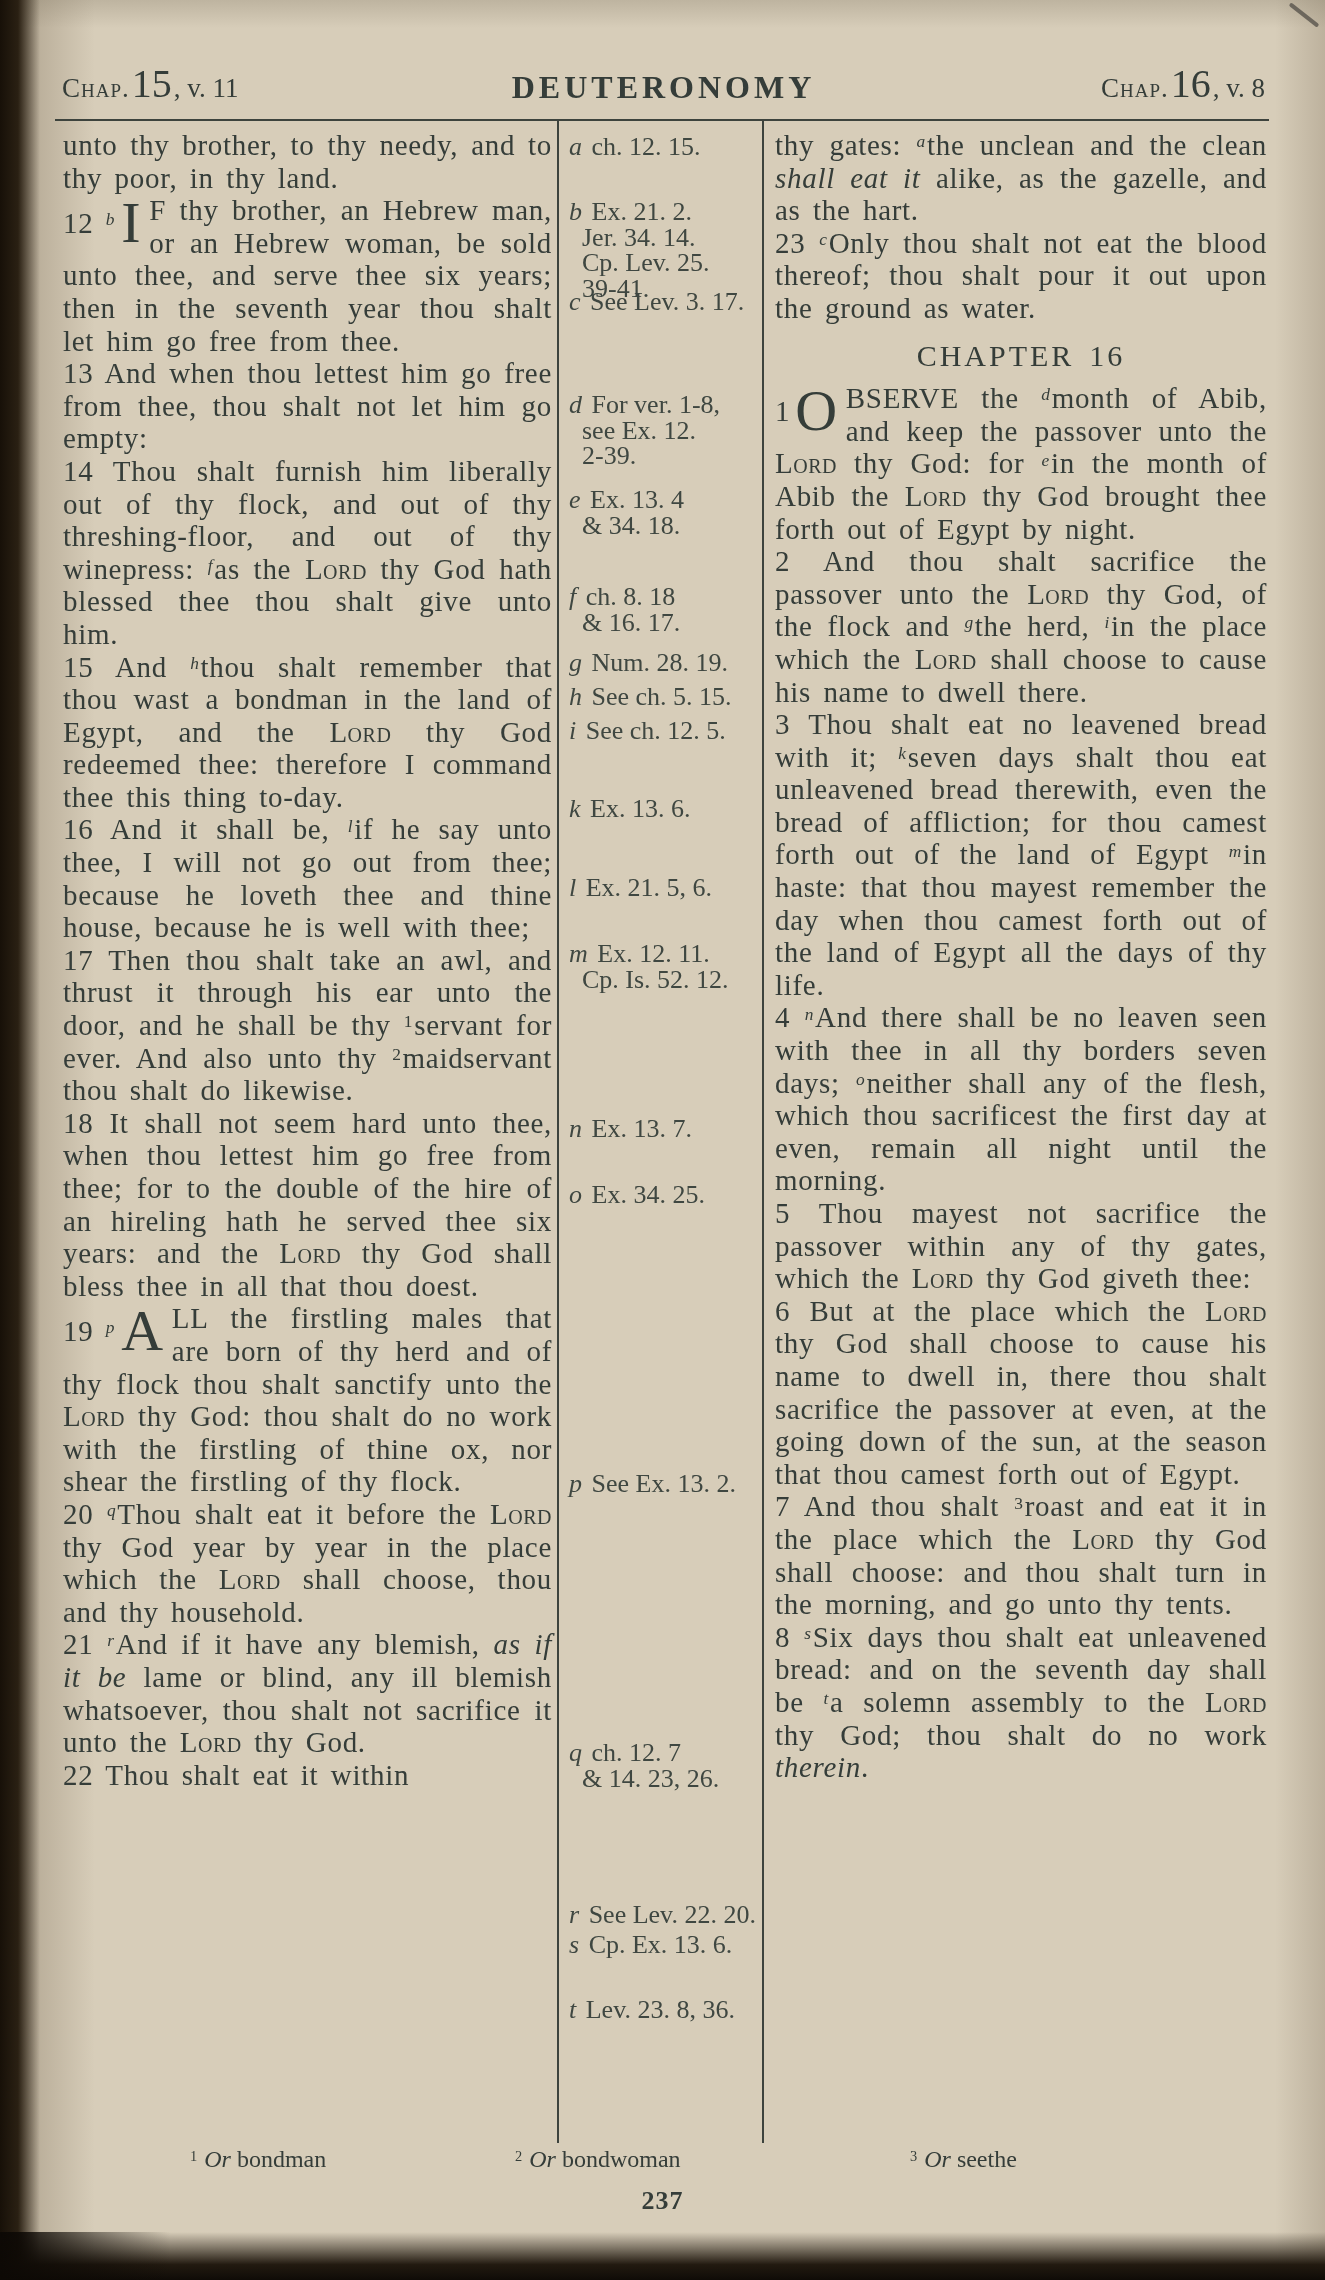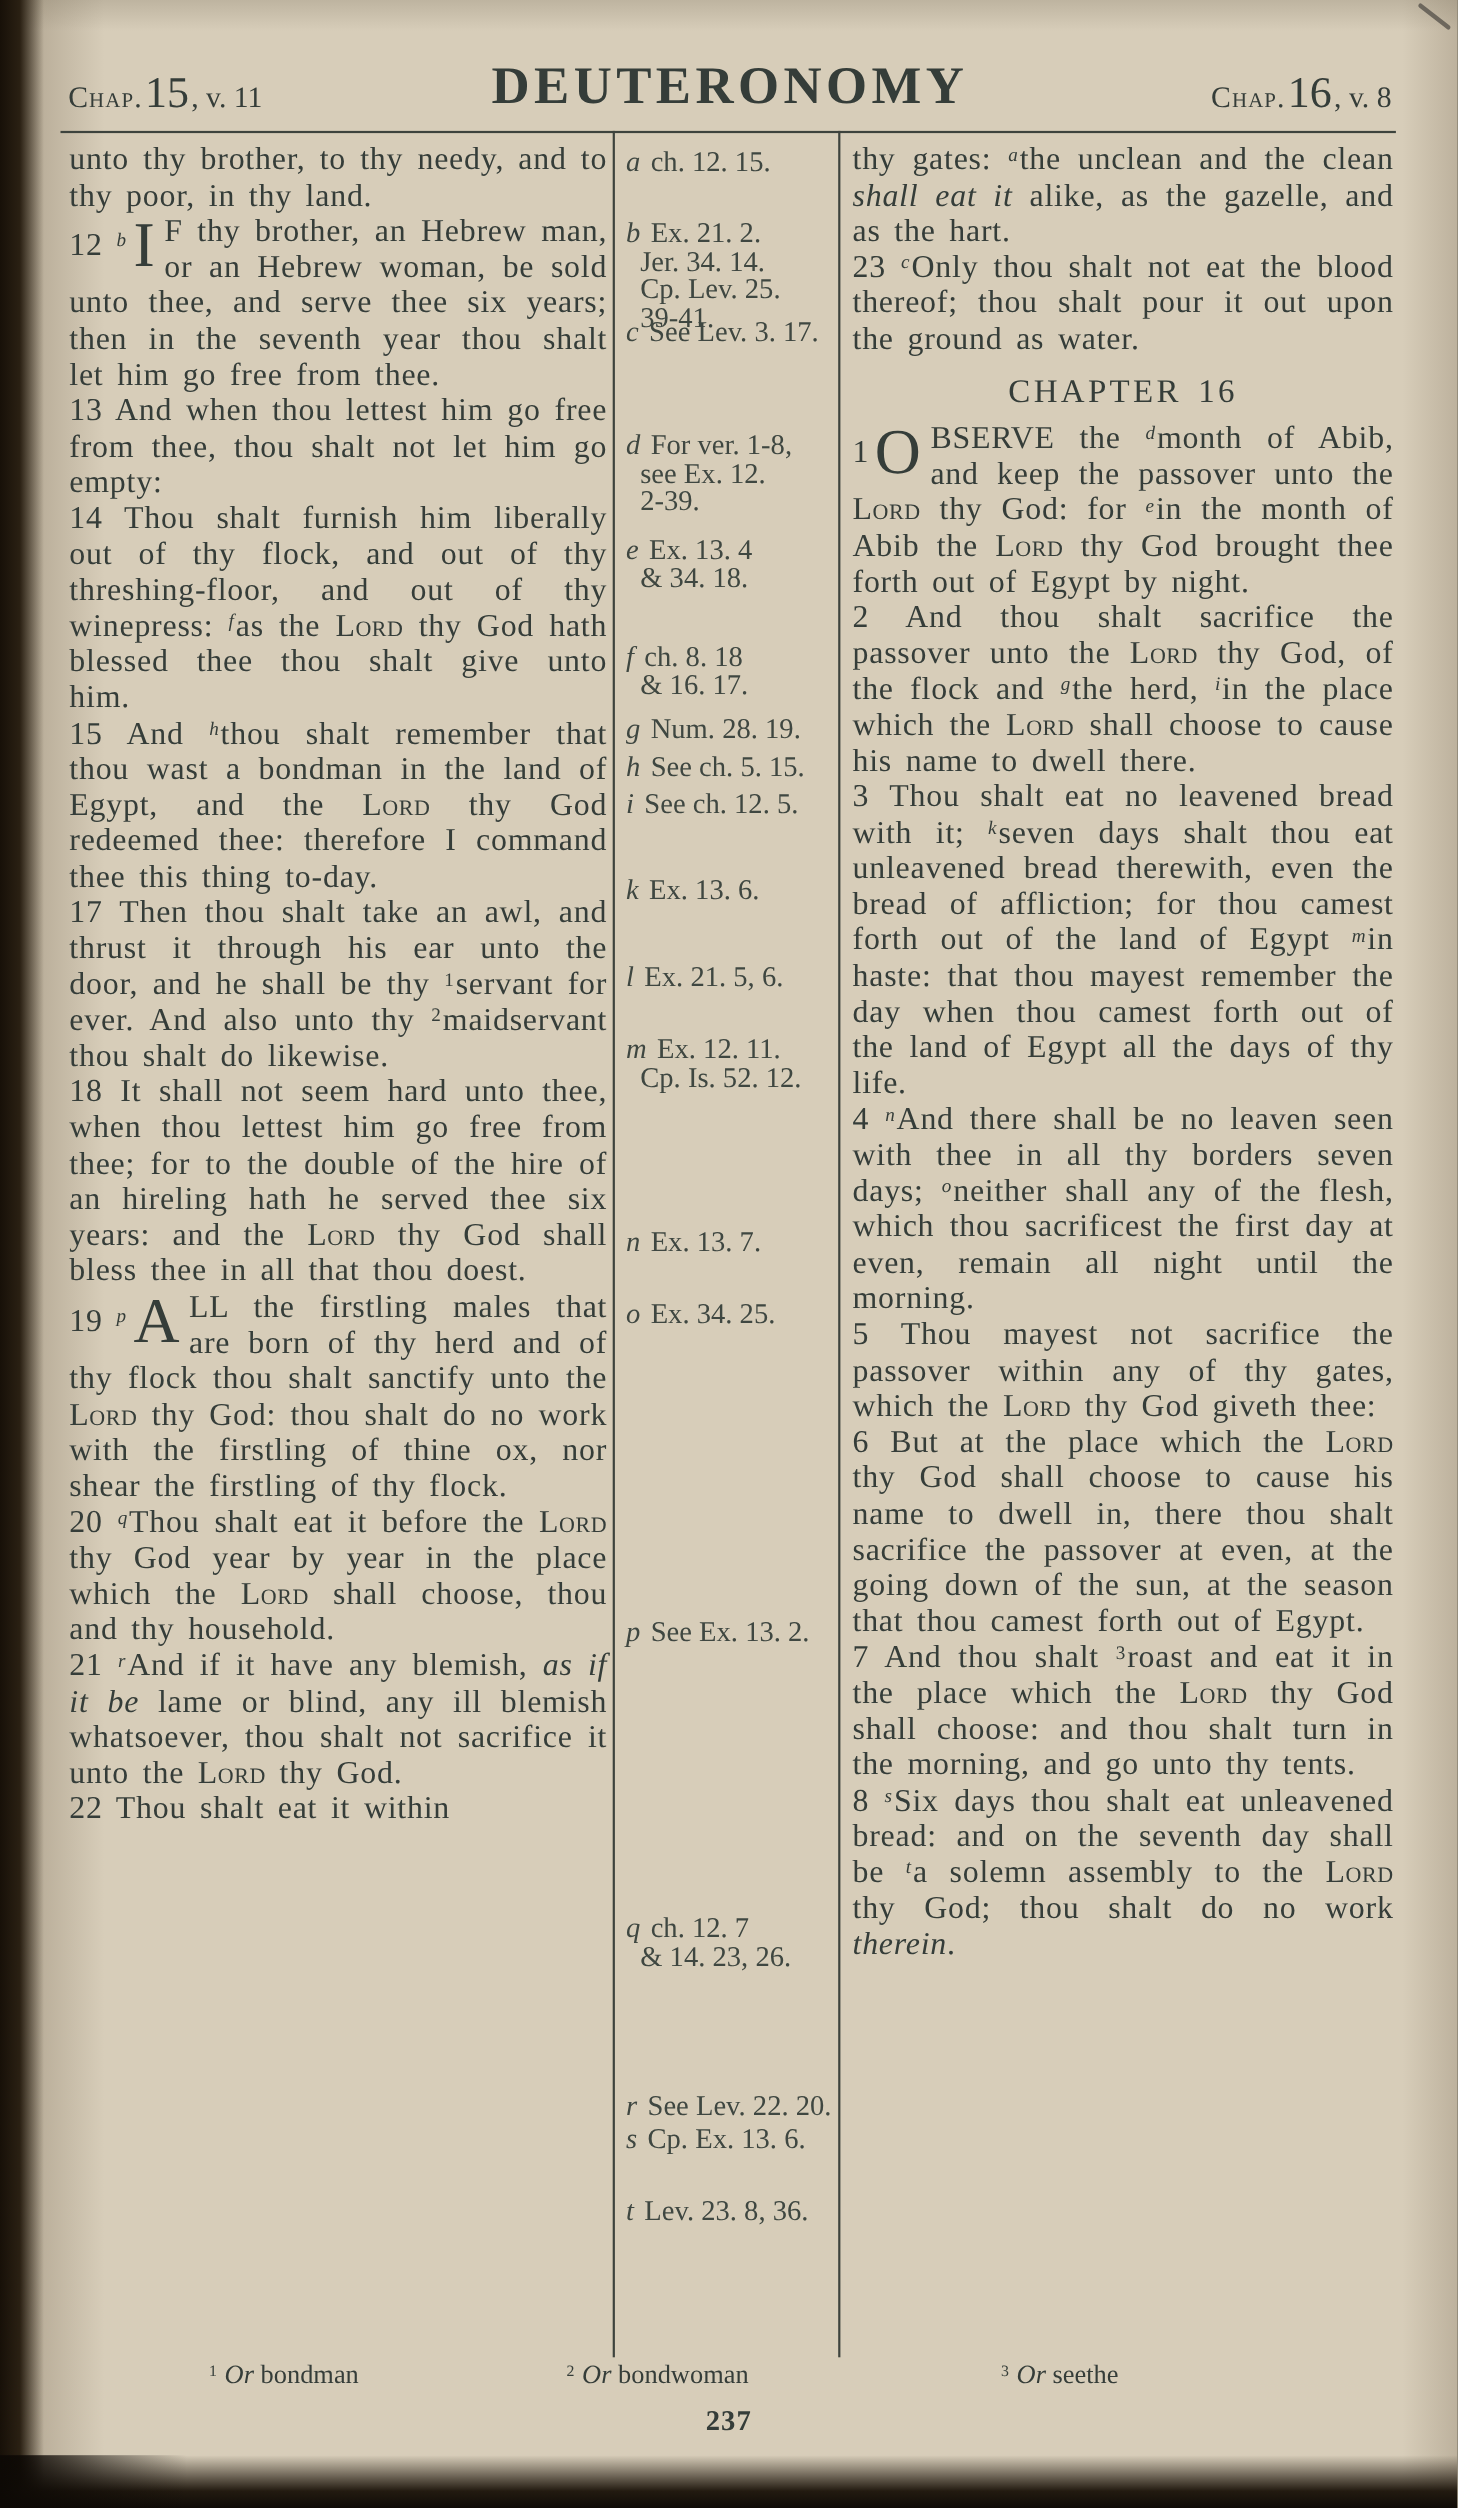--- a/index.html
+++ b/index.html
@@ -20,21 +20,21 @@
     background:linear-gradient(90deg,#0d0905,rgba(13,9,5,0));}
   .pen-mark{position:absolute;left:1286px;top:13px;width:36px;height:4px;background:#514e47;
     transform:rotate(38deg);border-radius:2px;opacity:.75;}
 
   .page-header{position:absolute;left:62px;right:60px;top:40px;height:72px;}
   .running-head{position:absolute;bottom:8px;font-size:27px;white-space:nowrap;}
   .rh-left{left:0;} .rh-right{right:0;}
   .chap-word{font-variant:small-caps;letter-spacing:1px;}
   .chap-num{font-size:40px;line-height:1;margin:0 2px;}
   .book-title{position:absolute;left:50%;transform:translateX(-50%);bottom:6px;
-    font-size:48px;font-weight:bold;letter-spacing:4px;white-space:nowrap;}
+    font-size:32px;font-weight:bold;letter-spacing:4px;white-space:nowrap;}
 
   .header-rule{position:absolute;left:55px;top:119px;width:1214px;height:2px;background:#3d433d;}
   .col-rule{position:absolute;top:119px;width:2px;height:2024px;background:#3d433d;}
   .rule-1{left:557px;} .rule-2{left:762px;}
 
   .text-col{position:absolute;top:129px;font-size:29px;line-height:32.6px;
     text-align:justify;word-spacing:4.5px;letter-spacing:.7px;}
   .left-col{left:63px;width:489px;}
   .right-col{left:775px;width:492px;}
   .text-col p{margin:0;}
@@ -82,20 +82,21 @@
 
   <section class="text-col left-col">
       <p>unto thy brother, to thy needy, and to thy poor, in thy land.</p>
       <p><span class="dcfloat">
           <span class="dclead">12 <sup class="ref">b</sup></span>
           <span class="dc">I</span>
         </span>F thy brother, an Hebrew man, or an Hebrew woman, be sold unto thee, and serve thee six years; then in the seventh year thou shalt let him go free from thee.</p>
       <p>13 And when thou lettest him go free from thee, thou shalt not let him go empty:</p>
       <p>14 Thou shalt furnish him liberally out of thy flock, and out of thy threshing-floor, and out of thy winepress: <sup class="ref">f</sup>as the <span class="sc">Lord</span> thy God hath blessed thee thou shalt give unto him.</p>
       <p>15 And <sup class="ref">h</sup>thou shalt remember that thou wast a bondman in the land of Egypt, and the <span class="sc">Lord</span> thy God redeemed thee: therefore I command thee this thing to-day.</p>
+      <p>16 And it shall be, <sup class="ref">l</sup>if he say unto thee, I will not go out from thee; because he loveth thee and thine house, because he is well with thee;</p>
       <p>17 Then thou shalt take an awl, and thrust it through his ear unto the door, and he shall be thy <sup class="ref fn">1</sup>servant for ever. And also unto thy <sup class="ref fn">2</sup>maidservant thou shalt do likewise.</p>
       <p>18 It shall not seem hard unto thee, when thou lettest him go free from thee; for to the double of the hire of an hireling hath he served thee six years: and the <span class="sc">Lord</span> thy God shall bless thee in all that thou doest.</p>
       <p><span class="dcfloat">
           <span class="dclead">19 <sup class="ref">p</sup></span>
           <span class="dc">A</span>
         </span>LL the firstling males that are born of thy herd and of thy flock thou shalt sanctify unto the <span class="sc">Lord</span> thy God: thou shalt do no work with the firstling of thine ox, nor shear the firstling of thy flock.</p>
       <p>20 <sup class="ref">q</sup>Thou shalt eat it before the <span class="sc">Lord</span> thy God year by year in the place which the <span class="sc">Lord</span> shall choose, thou and thy household.</p>
       <p>21 <sup class="ref">r</sup>And if it have any blemish, <em>as if it be</em> lame or blind, any ill blemish whatsoever, thou shalt not sacrifice it unto the <span class="sc">Lord</span> thy God.</p>
       <p>22 Thou shalt eat it within</p>
     </section>

